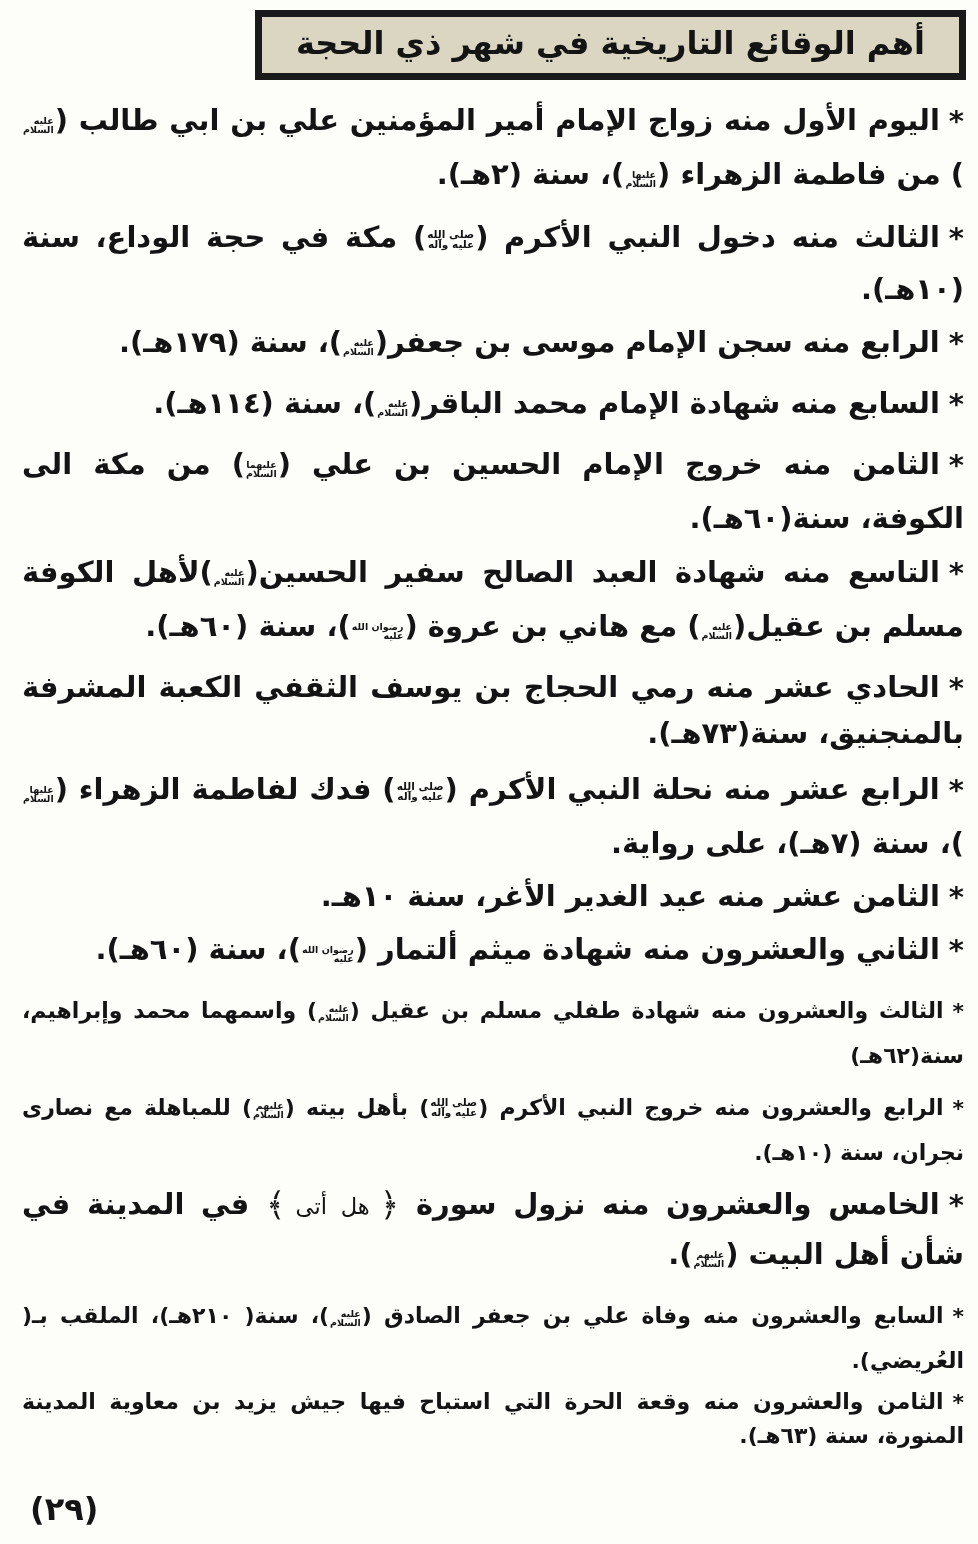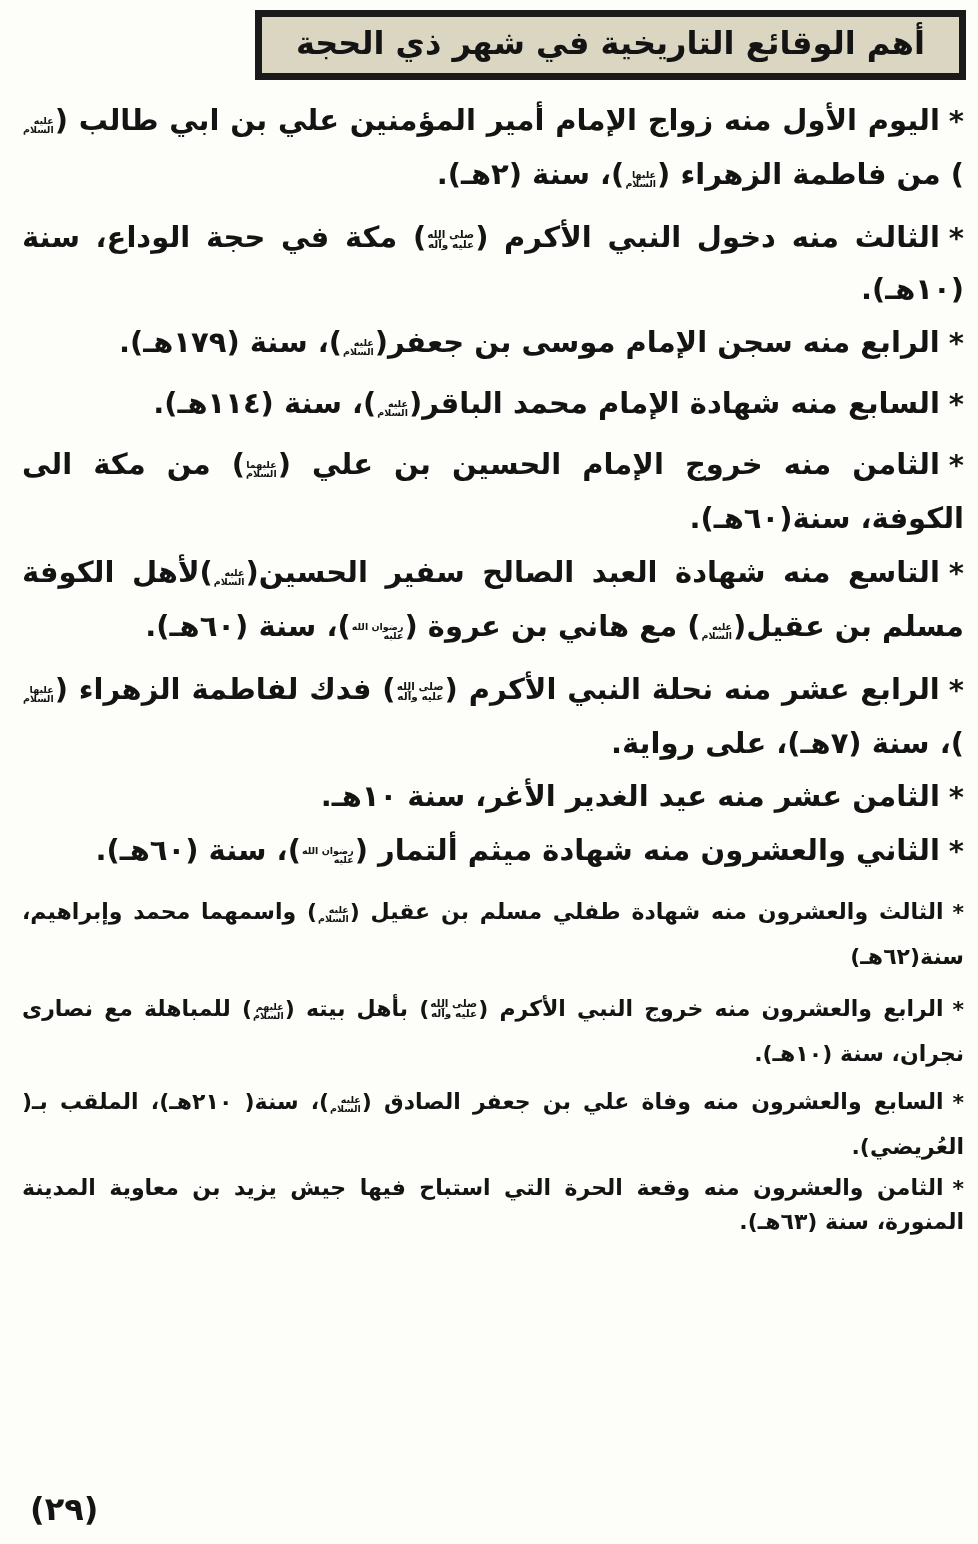--- a/index.html
+++ b/index.html
@@ -108,32 +108,34 @@
 
   <p class="item large"><span class="bullet">* </span><span class="item-text">السابع منه شهادة الإمام محمد الباقر(<span class="hon">عليه<br>السلام</span>)، سنة (١١٤هـ).</span></p>
 
 
   <p class="item large"><span class="bullet">* </span><span class="item-text">الثامن منه خروج الإمام الحسين بن علي (<span class="hon">عليهما<br>السلام</span>) من مكة الى الكوفة، سنة(٦٠هـ).</span></p>
 
 
   <p class="item large"><span class="bullet">* </span><span class="item-text">التاسع منه شهادة العبد الصالح سفير الحسين(<span class="hon">عليه<br>السلام</span>)لأهل الكوفة مسلم بن عقيل(<span class="hon">عليه<br>السلام</span>) مع هاني بن عروة (<span class="hon">رضوان الله<br>عليه</span>)، سنة (٦٠هـ).</span></p>
 
 
+  <p class="item large"><span class="bullet">* </span><span class="item-text">الحادي عشر منه رمي الحجاج بن يوسف الثقفي الكعبة المشرفة بالمنجنيق، سنة(٧٣هـ).</span></p>
 
   <p class="item large"><span class="bullet">* </span><span class="item-text">الرابع عشر منه نحلة النبي الأكرم (<span class="hon hon-saw">صلى الله<br>عليه وآله</span>) فدك لفاطمة الزهراء (<span class="hon">عليها<br>السلام</span>)، سنة (٧هـ)، على رواية.</span></p>
 
   <p class="item large"><span class="bullet">* </span><span class="item-text">الثامن عشر منه عيد الغدير الأغر، سنة ١٠هـ.</span></p>
 
 
   <p class="item large"><span class="bullet">* </span><span class="item-text">الثاني والعشرون منه شهادة ميثم ألتمار (<span class="hon">رضوان الله<br>عليه</span>)، سنة (٦٠هـ).</span></p>
 
   <p class="item small"><span class="bullet">* </span><span class="item-text">الثالث والعشرون منه شهادة طفلي مسلم بن عقيل (<span class="hon">عليه<br>السلام</span>) واسمهما محمد وإبراهيم، سنة(٦٢هـ)</span></p>
 
   <p class="item small"><span class="bullet">* </span><span class="item-text">الرابع والعشرون منه خروج النبي الأكرم (<span class="hon hon-saw">صلى الله<br>عليه وآله</span>) بأهل بيته (<span class="hon">عليهم<br>السلام</span>) للمباهلة مع نصارى نجران، سنة (١٠هـ).</span></p>
 
+  <p class="item large"><span class="bullet">* </span><span class="item-text">الخامس والعشرون منه نزول سورة <span class="ayah"><span class="ayah-br">﴿</span><span class="ayah-text">هل أتى</span><span class="ayah-br">﴾</span></span> في المدينة في شأن أهل البيت (<span class="hon">عليهم<br>السلام</span>).</span></p>
 
   <p class="item small"><span class="bullet">* </span><span class="item-text">السابع والعشرون منه وفاة علي بن جعفر الصادق (<span class="hon">عليه<br>السلام</span>)، سنة( ٢١٠هـ)، الملقب بـ( العُريضي).</span></p>
 
   <p class="item small"><span class="bullet">* </span><span class="item-text">الثامن والعشرون منه وقعة الحرة التي استباح فيها جيش يزيد بن معاوية المدينة المنورة، سنة (٦٣هـ).</span></p>
 </div>
   </section>
 
 </div>
   <div class="page-number">(٢٩)</div>
 </div>

